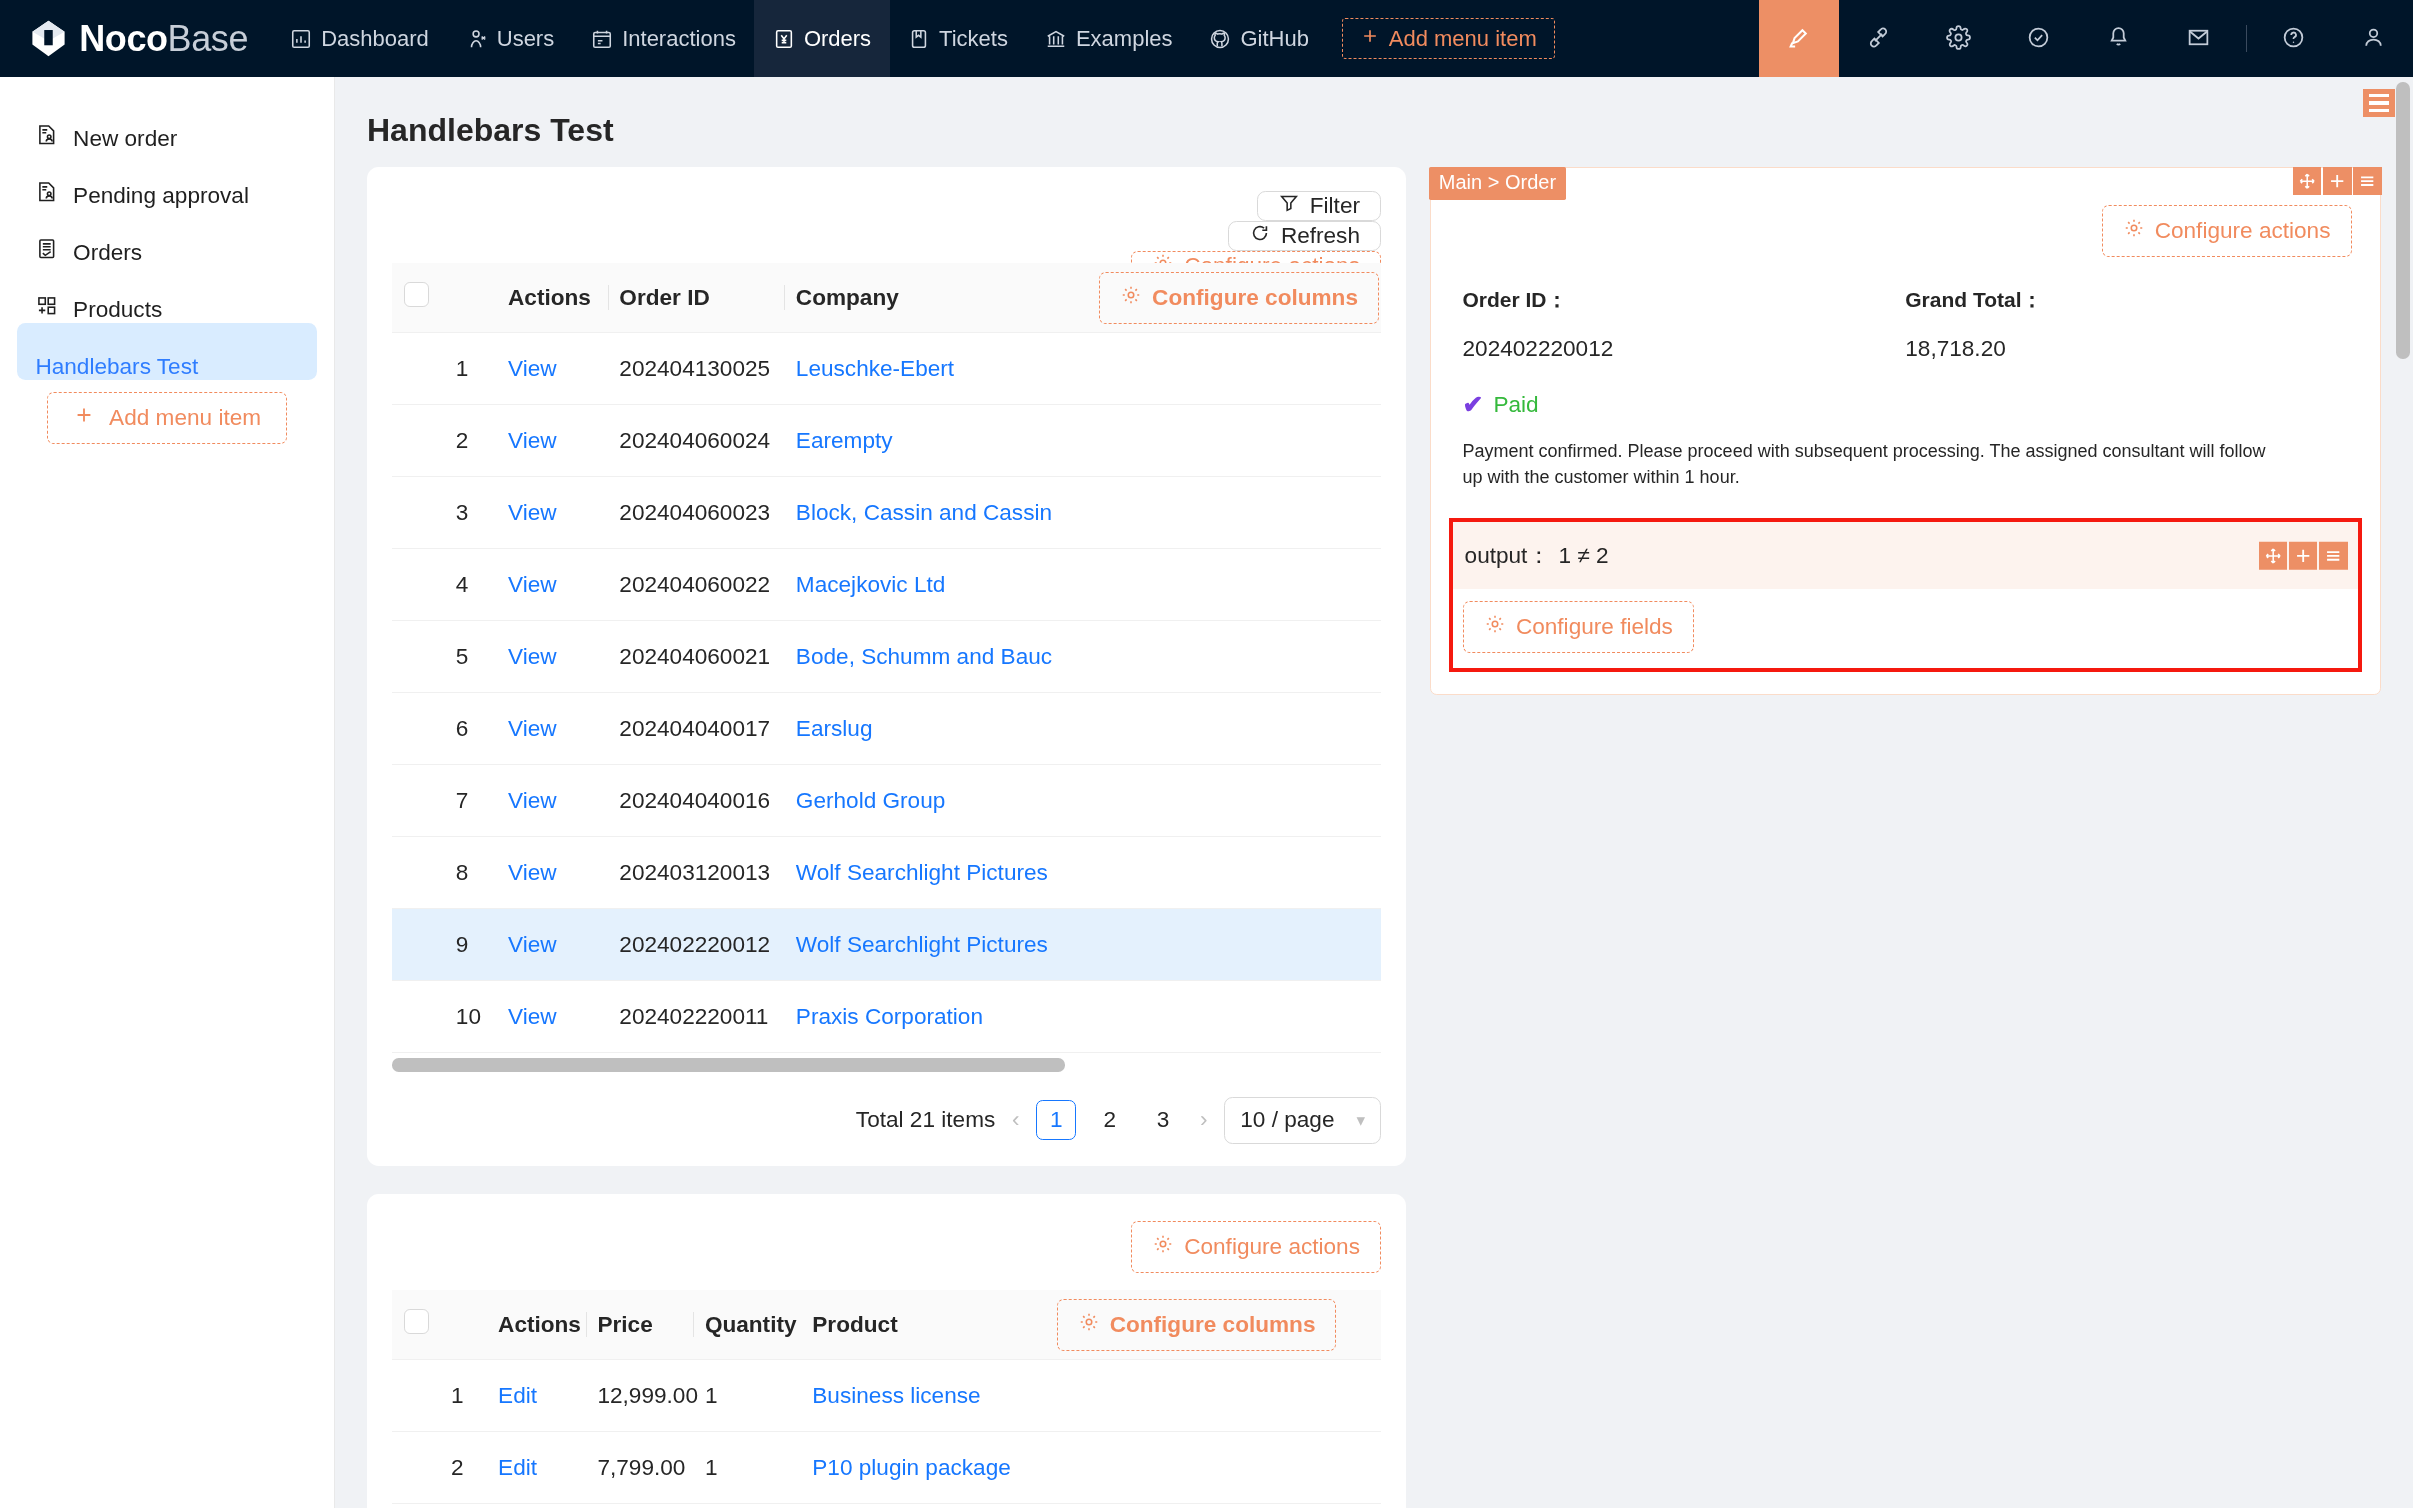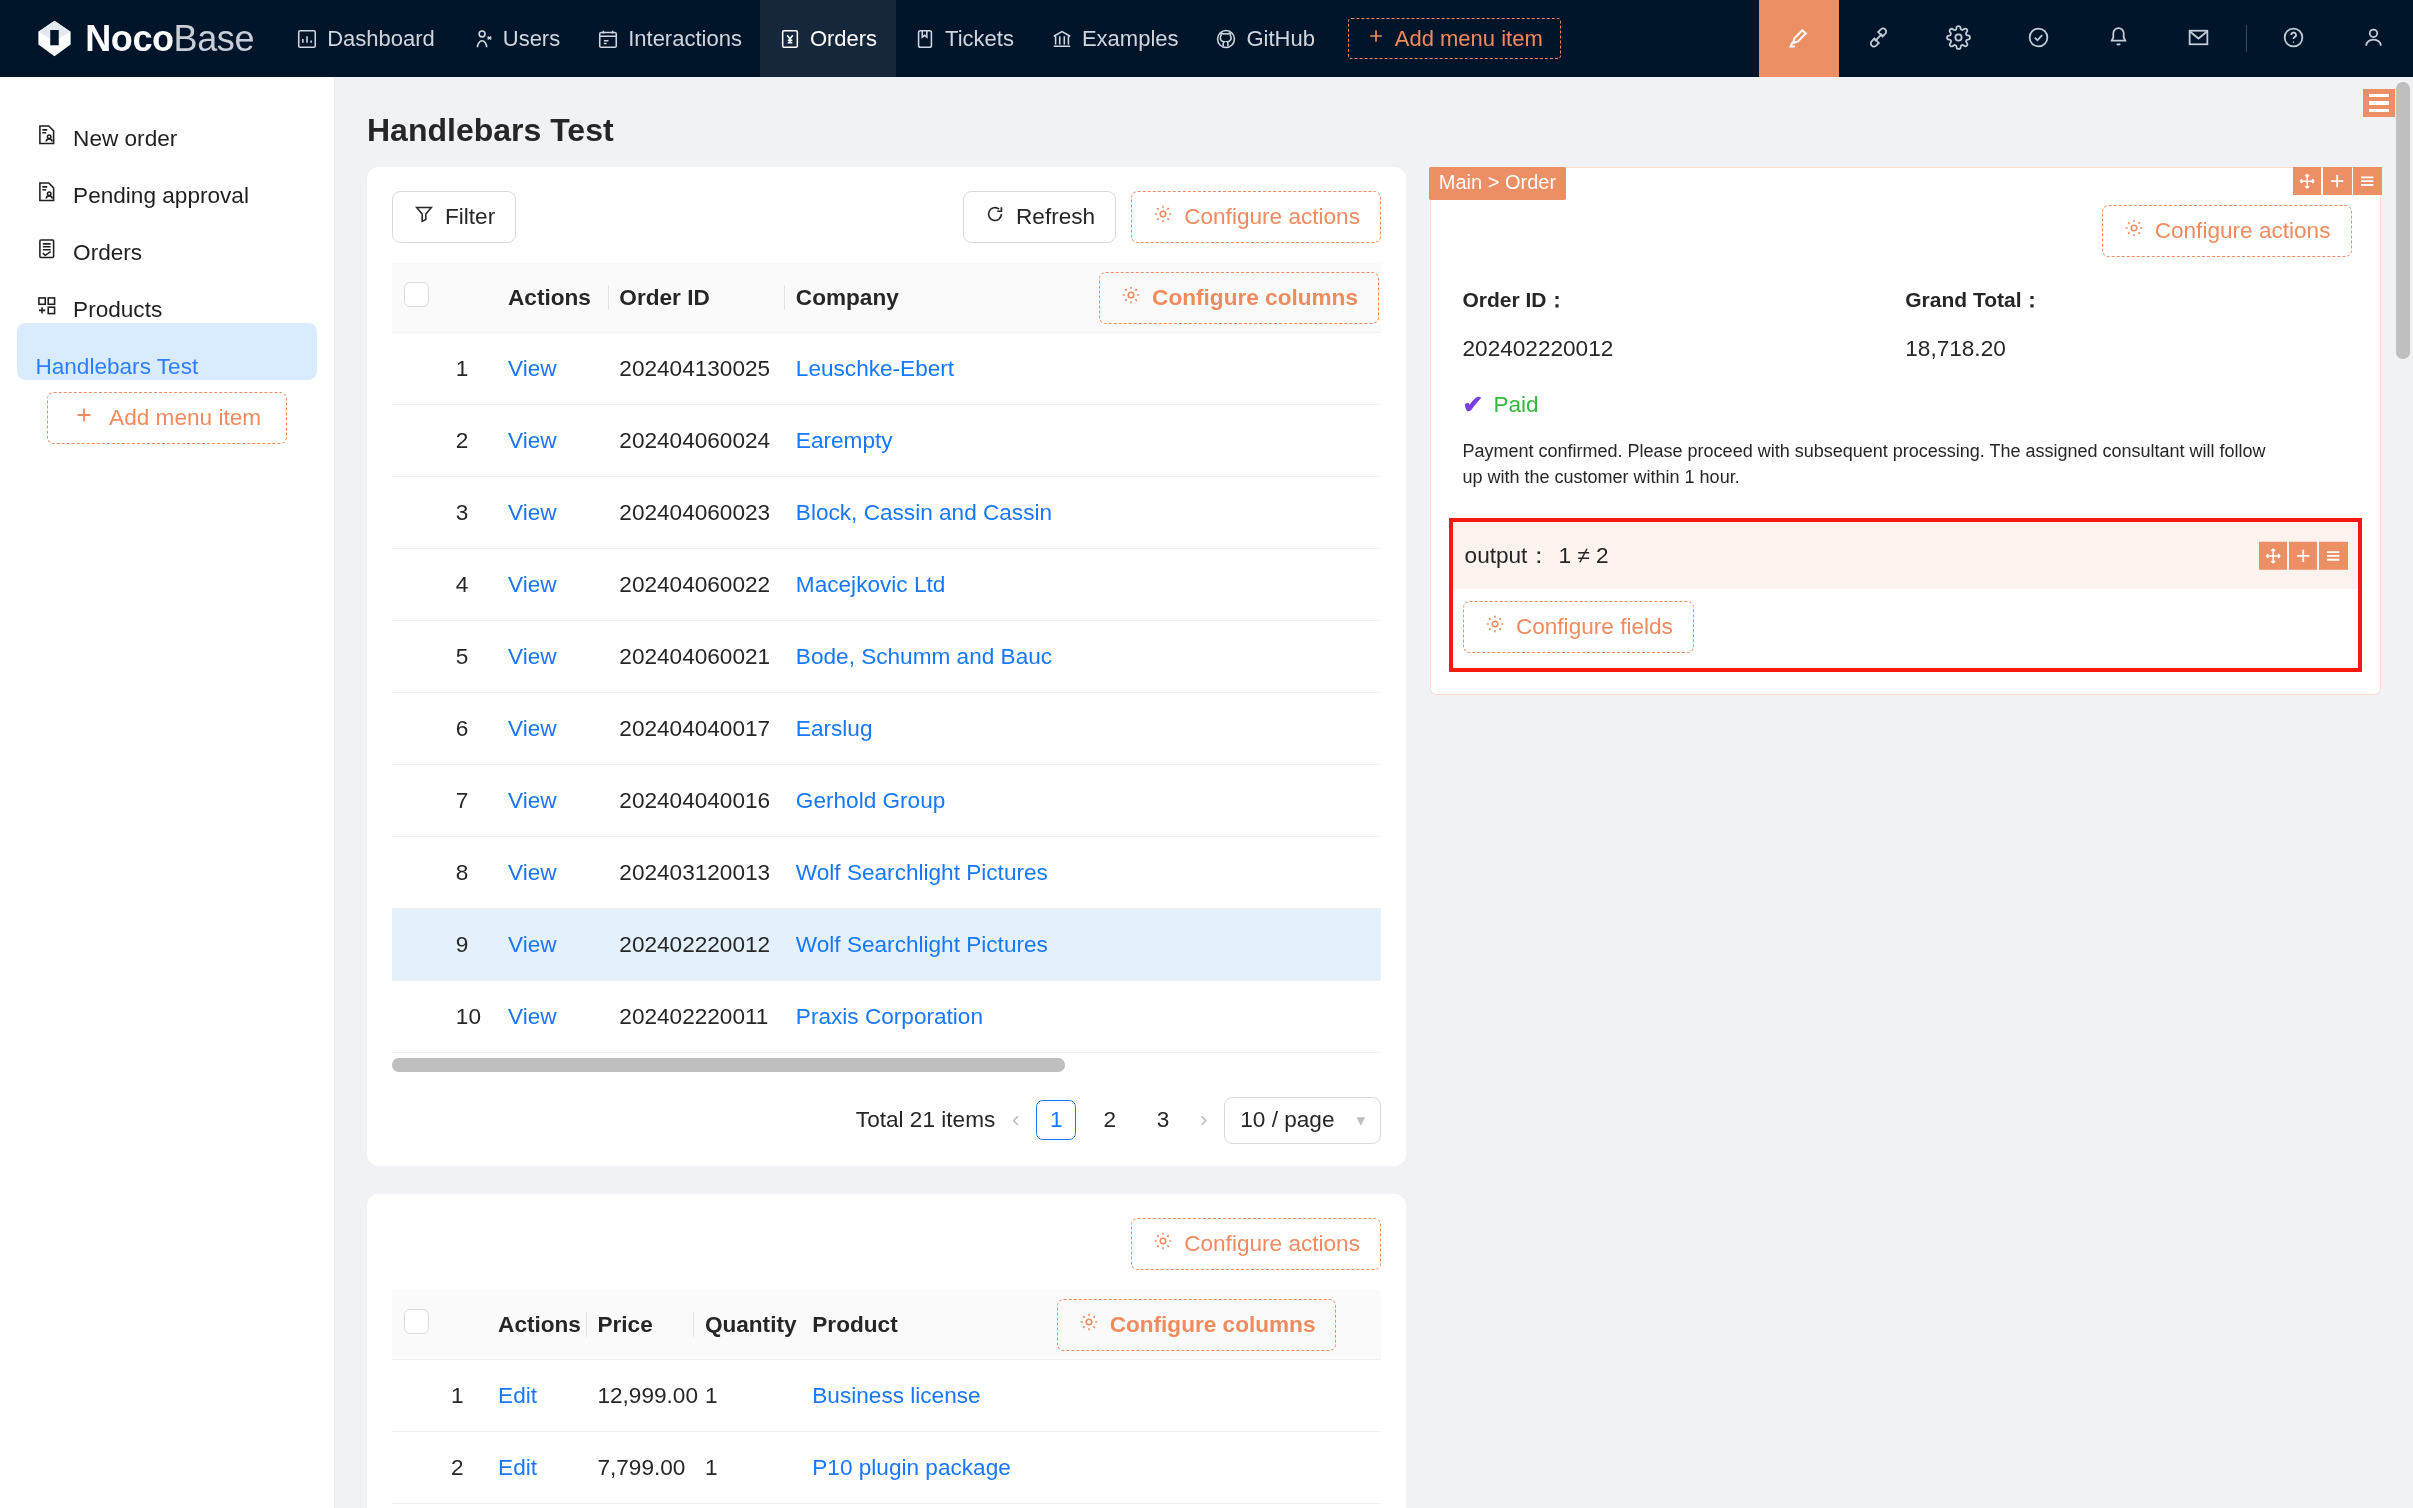--- a/index.html
+++ b/index.html
@@ -8,21 +8,21 @@
     font-family: "Liberation Sans", sans-serif;
     background: #f0f2f5;
     overflow: hidden;
   }
 
   
   .topnav {
     height: 77px; background: #001529; display: flex; align-items: stretch;
     position: relative; z-index: 30;
   }
-  .brand { display: flex; align-items: center; padding: 0 23.5px 0 28.5px; gap: 11.7px; margin-left: 6px; }
+  .brand { display: flex; align-items: center; padding: 0 23.5px 0 28.5px; gap: 11.7px; }
   .brand-logo { width: 39px; height: 39px; flex: 0 0 39px; }
   .brand-text { font-size: 36px; font-weight: 700; color: #fff; letter-spacing: -0.4px; line-height: 1; white-space: nowrap; }
   .brand-text .thin { font-weight: 300; color: #c7ced8; }
 
   .navitems { display: flex; align-items: stretch; }
   .navitem {
     display: flex; align-items: center; gap: 9.2px;
     padding: 0 18.4px; color: #cfd6e0; font-size: 22px; white-space: nowrap;
     cursor: pointer;
   }
@@ -76,21 +76,21 @@
 
   .page-scroll { position: absolute; top: 5px; right: 3.4px; width: 13.4px; height: 277px; background: #bfbfbf; border-radius: 6.7px; }
 
   .columns { display: flex; gap: 0; padding: 18.4px 32px 0 32px; align-items: flex-start; }
   .col-left { flex: 0 0 1039px; }
   .col-right { flex: 1; padding-left: 23.5px; }
 
   
   .card { background: #fff; border-radius: 11.7px; padding: 23.5px 25px 22px 25px; }
 
-  .card-toolbar { display: flex; align-items: flex-start; height: 55px; }
+  .card-toolbar { display: flex; align-items: flex-end; height: 55px; flex-direction: column; }
   .btn {
     display: inline-flex; align-items: center; gap: 10px; height: 52px;
     padding: 0 20px; border: 0.8px solid #d9d9d9; background: #fff;
     border-radius: 8.4px; font-size: 22.6px; color: #262626; cursor: pointer;
   }
   .btn-dashed {
     display: inline-flex; align-items: center; gap: 10px; height: 52px;
     padding: 0 20px; border: 1.7px dashed #f18b5e; background: transparent;
     border-radius: 6.7px; font-size: 22.6px; color: #f18b5e; cursor: pointer; white-space: nowrap;
   }

